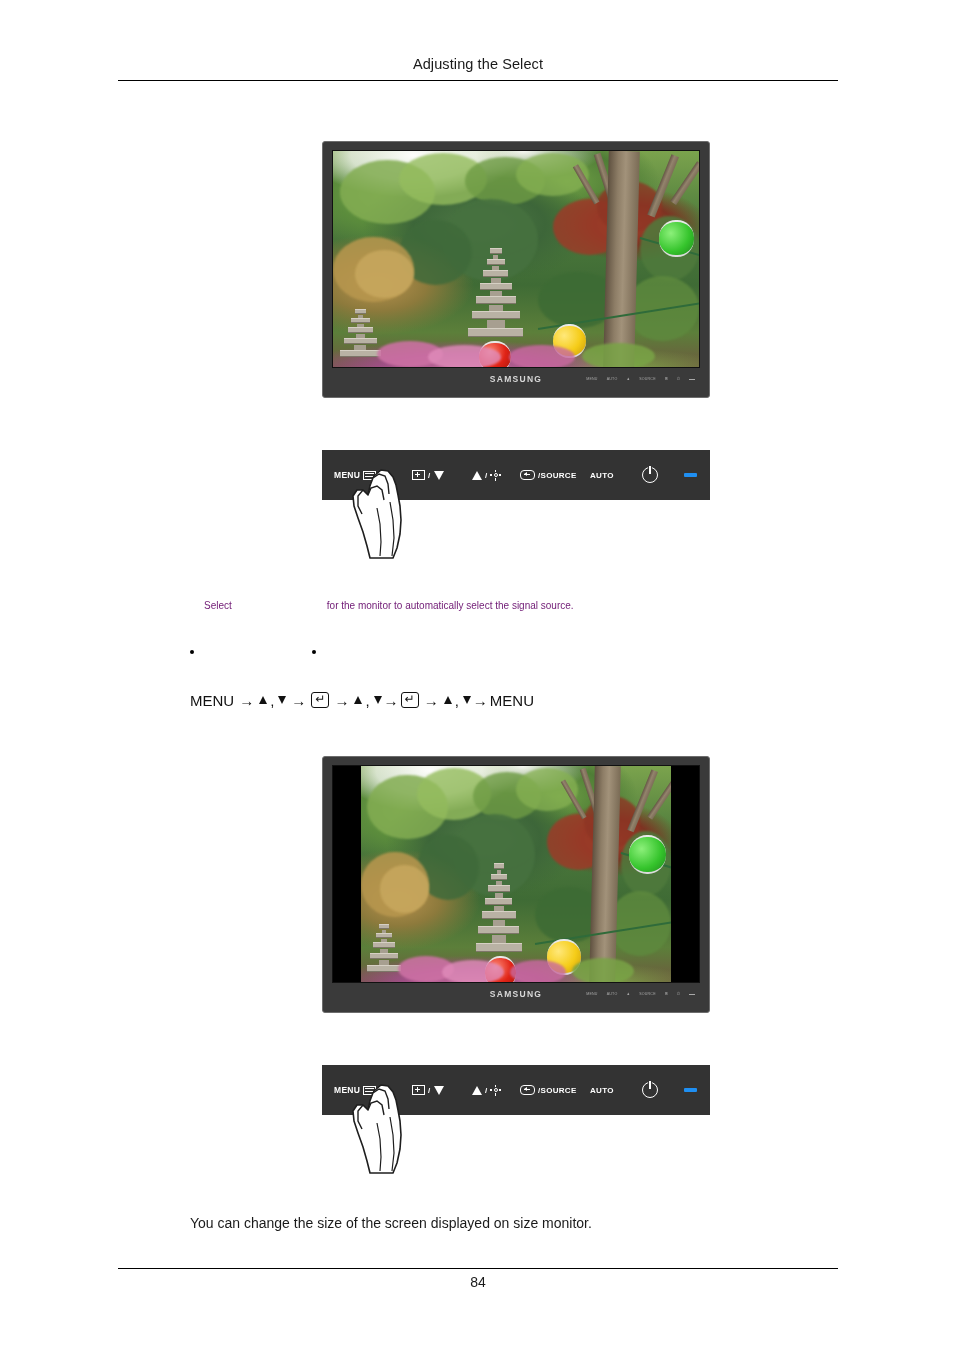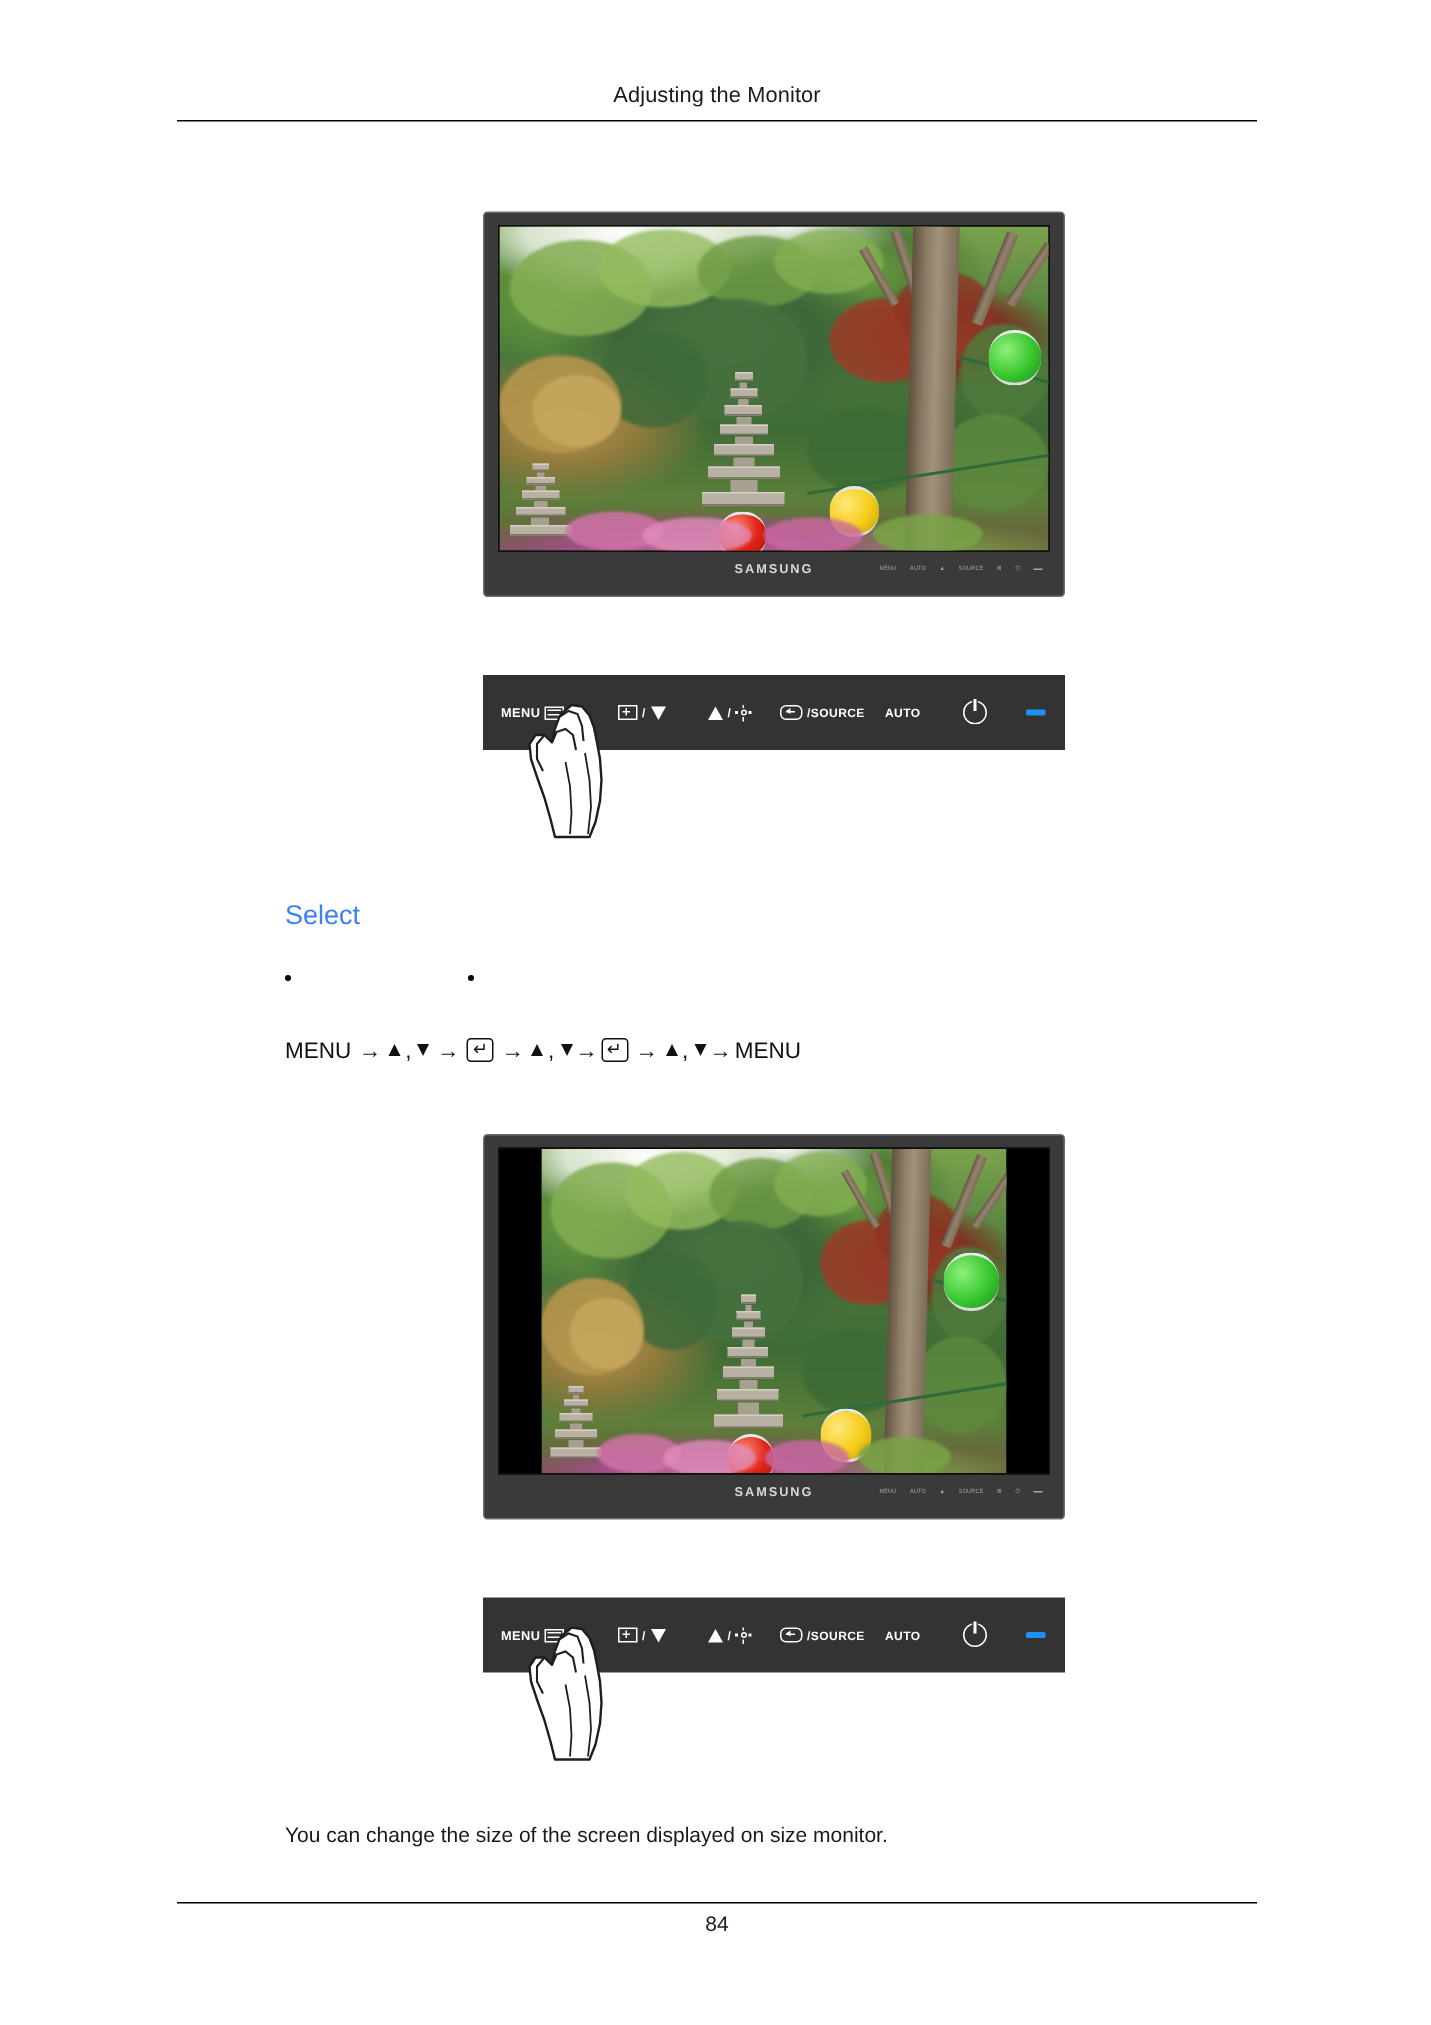--- a/index.html
+++ b/index.html
@@ -338,24 +338,24 @@
   .menu-glyph::before { top: 1.3px; }
   .menu-glyph::after  { top: 4.1px; }
 
   
   .hand {
     position: absolute;
     pointer-events: none;
   }
   .select-line {
     position: absolute;
-    left: 190px;
+    left: 204px;
     top: 600px;
-    font-size: 18px;
-    color: #3b82f6;
+    font-size: 10px;
+    color: #701a75;
     display: flex;
     align-items: baseline;
   }
   .select-gap {
     display: inline-block;
     width: 95px;
   }
   .bullets {
     position: absolute;
     left: 190px;
@@ -427,21 +427,21 @@
     top: 1215px;
     font-size: 14px;
     color: #1a1a1a;
     white-space: nowrap;
   }
 </style>
 </head>
 <body>
 
 <div class="page-header">
-  <span class="title">Adjusting the Monitor</span>
+  <span class="title">Adjusting the Select</span>
 </div>
 <div class="rule-top"></div>
 
 <div class="monitor" style="left:322px; top:141px;">
   <div class="monitor-inner">
     <div class="monitor-screen wide">
       <div class="scene">
 
         <div class="leaf" style="left:2%;  top:4%;  width:26%; height:30%; background:#83ad52; opacity:.85;"></div>
         <div class="leaf" style="left:18%; top:1%;  width:24%; height:24%; background:#95bd5e; opacity:.8;"></div>
@@ -562,20 +562,21 @@
     <path d="M24 33 L27 26 L33 24 L38 28 L40 38" fill="#ffffff" stroke="#1e1e1e" stroke-width="1.4"></path>
     <path d="M19 28 L14 34 L14 44 L18 52" fill="none" stroke="#1e1e1e" stroke-width="1.4"></path>
     <path d="M33 46 L36 62 L37 80 L36 94" fill="none" stroke="#1e1e1e" stroke-width="1.2"></path>
     <path d="M46 40 L49 58 L50 76 L48 94" fill="none" stroke="#1e1e1e" stroke-width="1.2"></path>
   </svg>
 </div>
 
 <div class="select-line">
   <span>Select</span>
   <span class="select-gap"></span>
+  <span>for the monitor to automatically select the signal source.</span>
 </div>
 
 <div class="bullets">
   <span class="bullet-item">
     <span class="bullet-dot"></span>
     <span></span>
   </span>
   <span class="bullet-spacer"></span>
   <span class="bullet-item">
     <span class="bullet-dot"></span>

